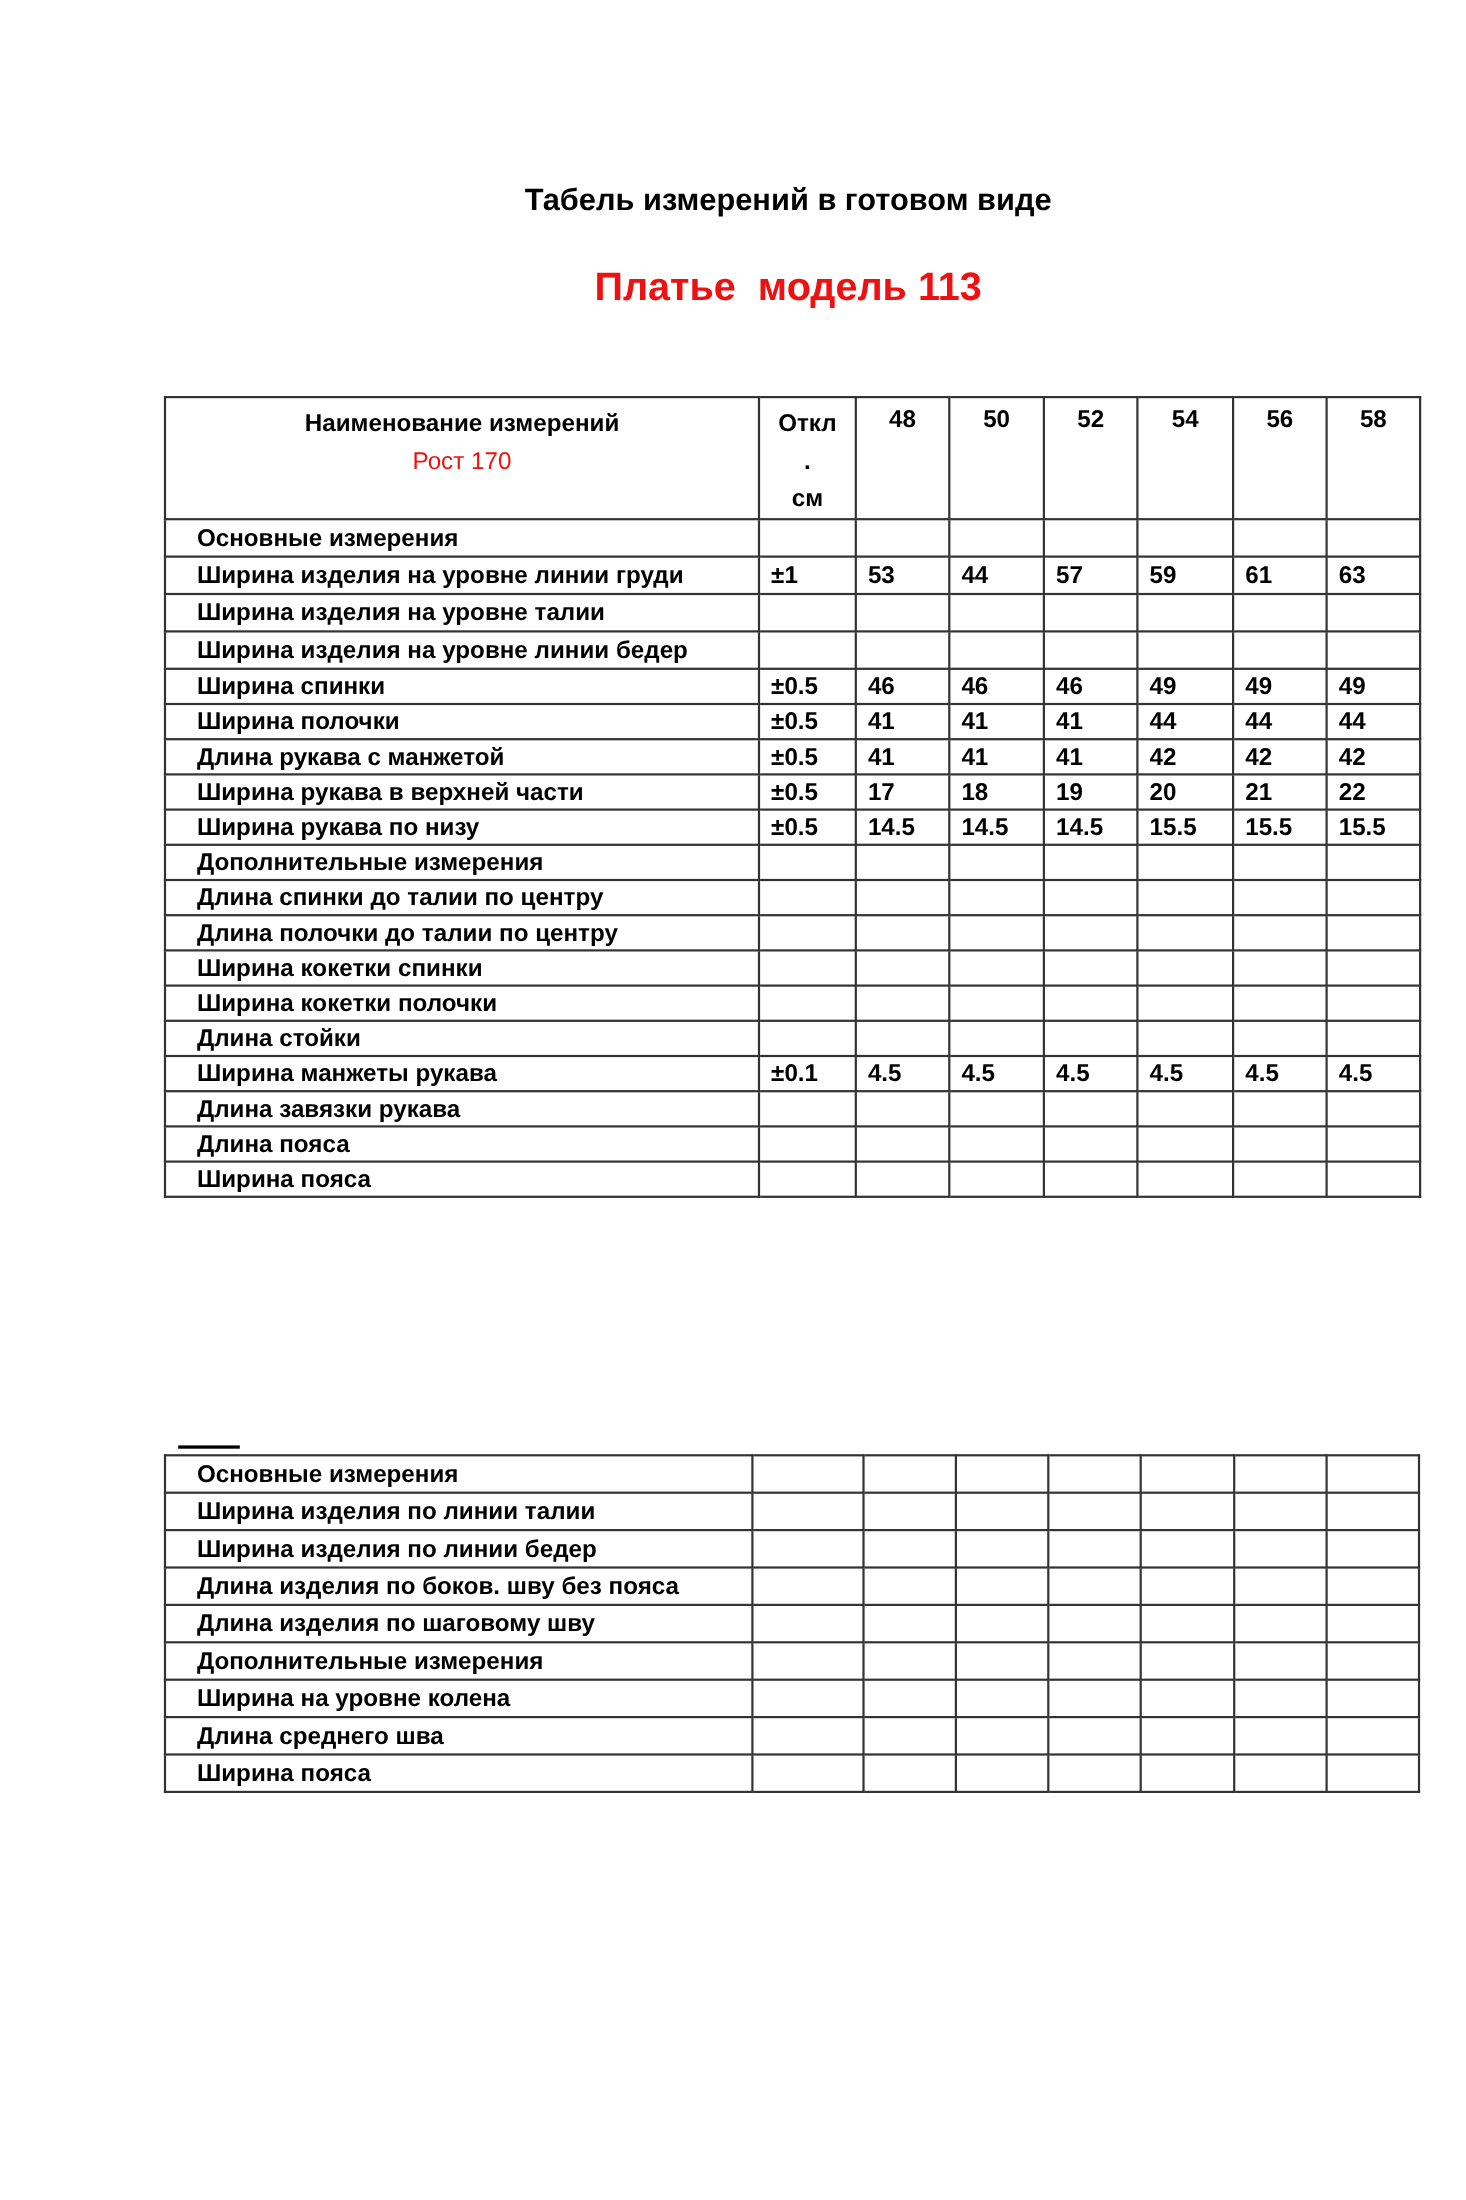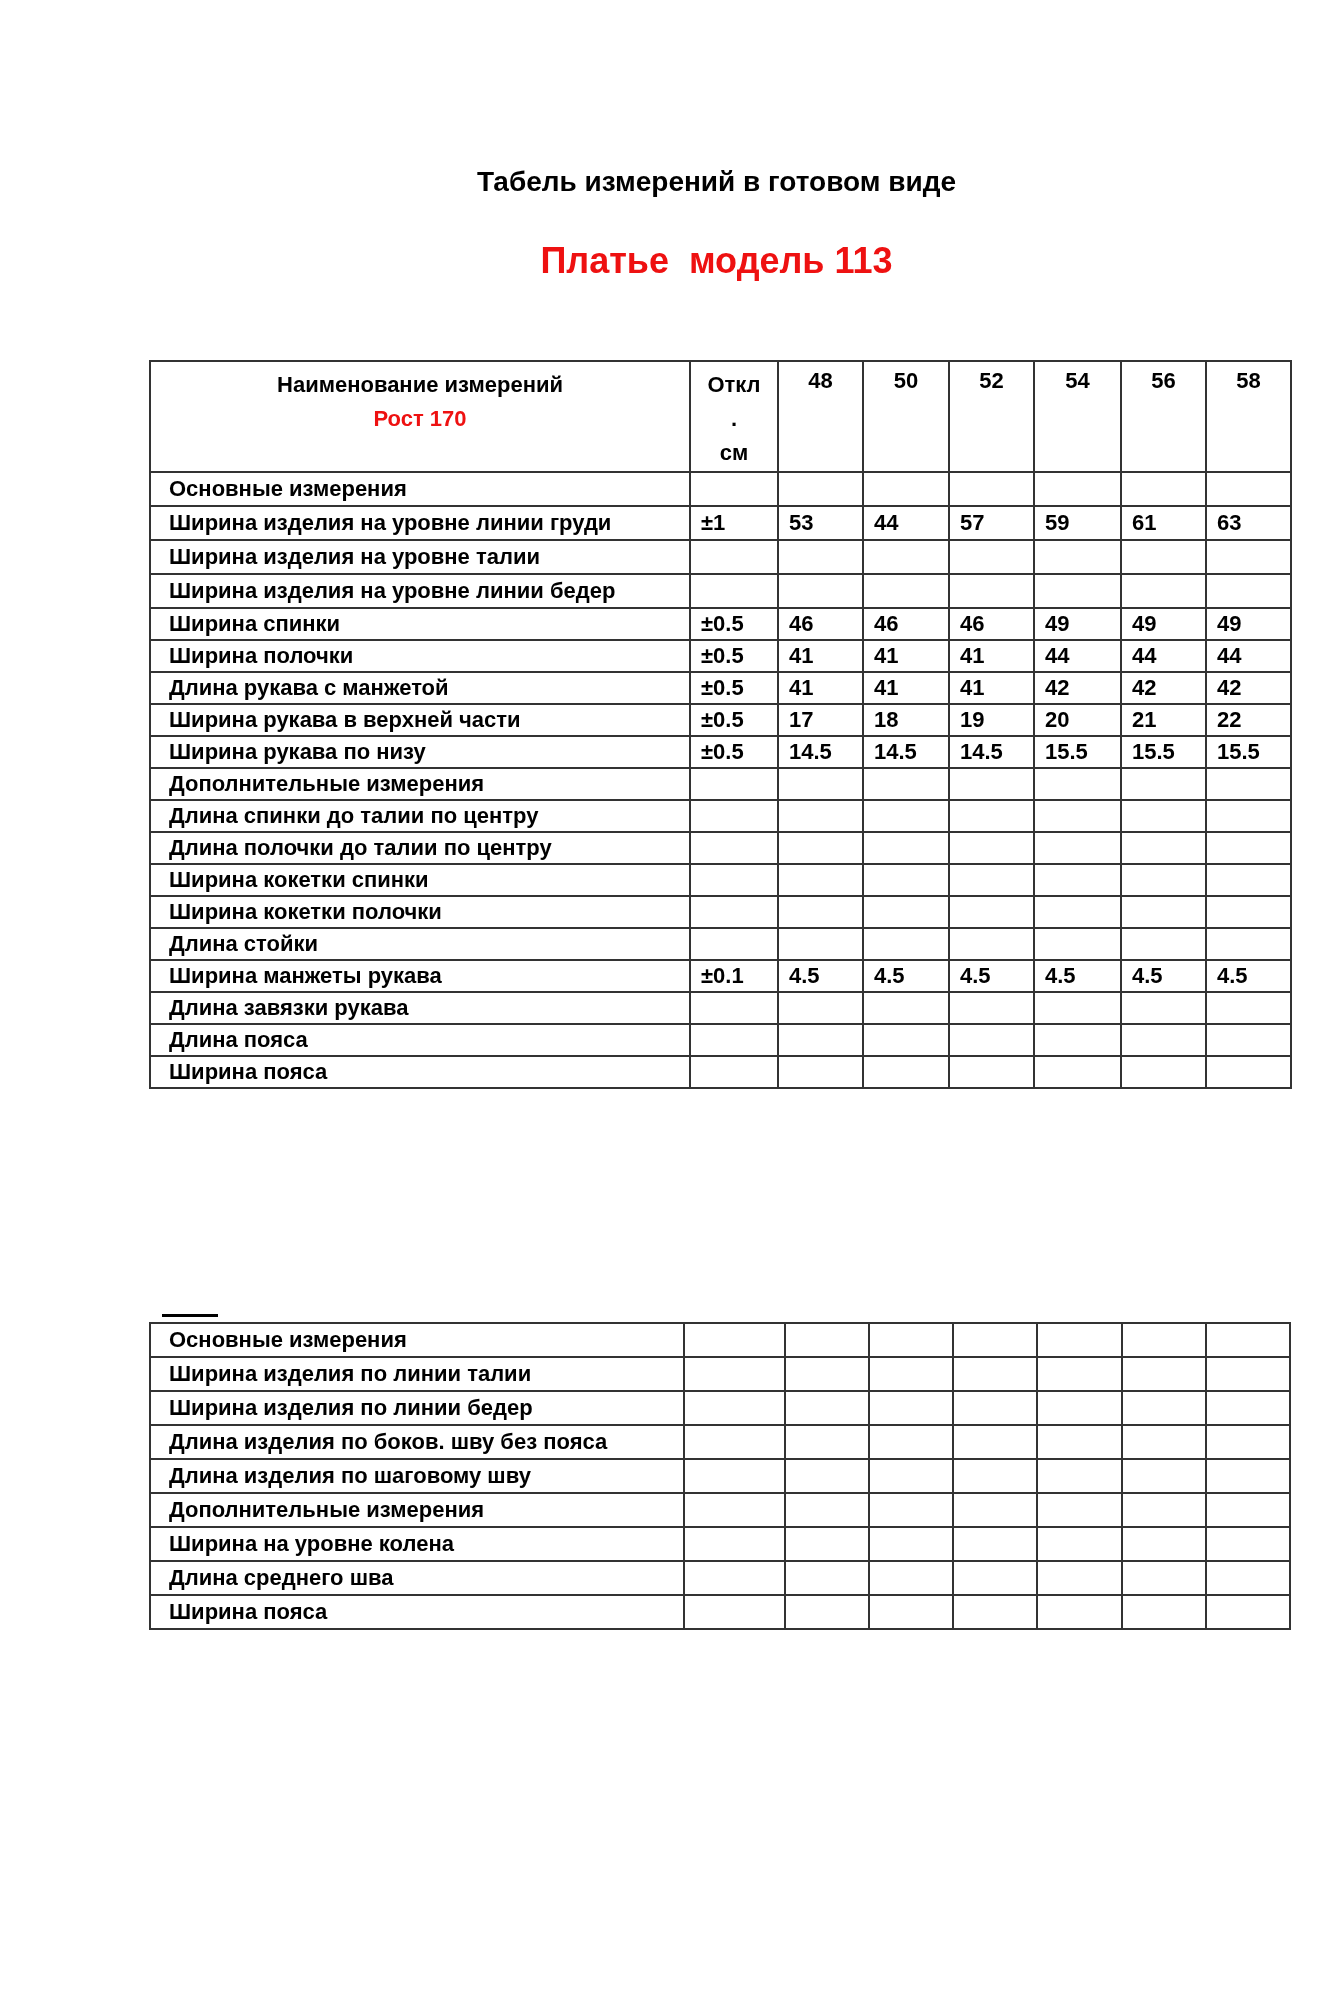--- a/index.html
+++ b/index.html
@@ -7,26 +7,26 @@
          font-family:"Liberation Sans", "DejaVu Sans", sans-serif; color:#000; }
   .title { position:absolute; left:0; width:1333px; text-align:center; font-weight:bold; white-space:pre; }
   #doc-title { top:166px; font-size:28px; left:50px; }
   #model-title { top:240px; font-size:36px; color:#ee1111; left:50px; }
   table { position:absolute; border-collapse:collapse; table-layout:fixed; }
   td, th { border:2px solid #333; padding:0; font-weight:bold; font-size:22px; vertical-align:top; }
   #t1 { left:149px; top:360px; width:1141px; }
   #t2 { left:149px; top:1322px; width:1140px; }
   .hdr th { height:103px; font-size:22px; padding-top:6px; }
   .hdr .name-h { line-height:34px; }
-  .red { color:#ee1111; font-weight:bold; }
+  .red { color:#ee1111; font-weight:normal; }
   .otkl-h { line-height:34px; }
   .row td { height:32px; line-height:32px; }
   .row.tight td { height:30px; line-height:30px; }
   .row.dbl td { height:66px; line-height:34px; }
-  td.label { padding-left:18px; white-space:nowrap; overflow:hidden;margin-top:37px; }
+  td.label { padding-left:28px; white-space:nowrap; overflow:hidden;margin-top:37px; }
   td.val { padding-left:10px; word-break:break-all; }
   #t2 .row td { height:32px; line-height:32px; }
   #dash { position:absolute; left:162px; top:1314px; width:56px; height:3px; background:#000; }
 </style>
 </head>
 <body>
 
 <div id="doc-title" class="title">Табель измерений в готовом виде</div>
 <div id="model-title" class="title">Платье  модель 113</div>
 

